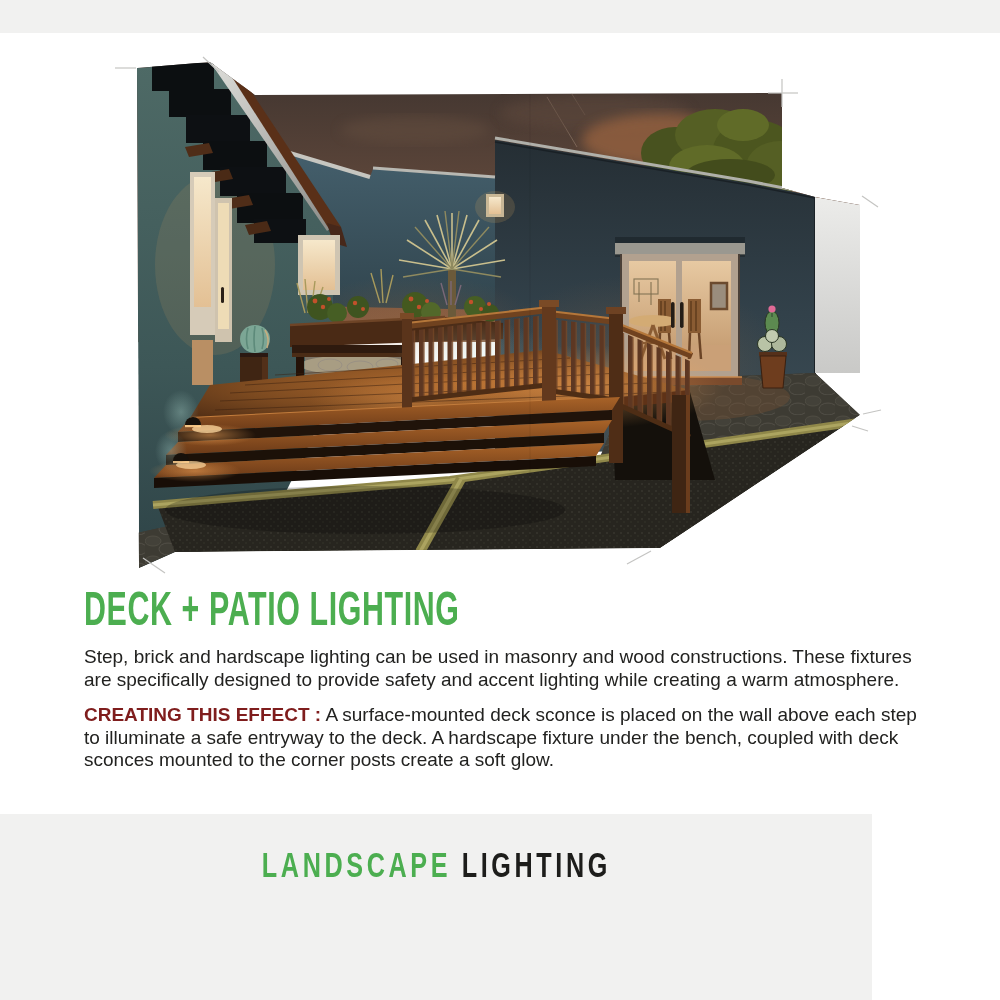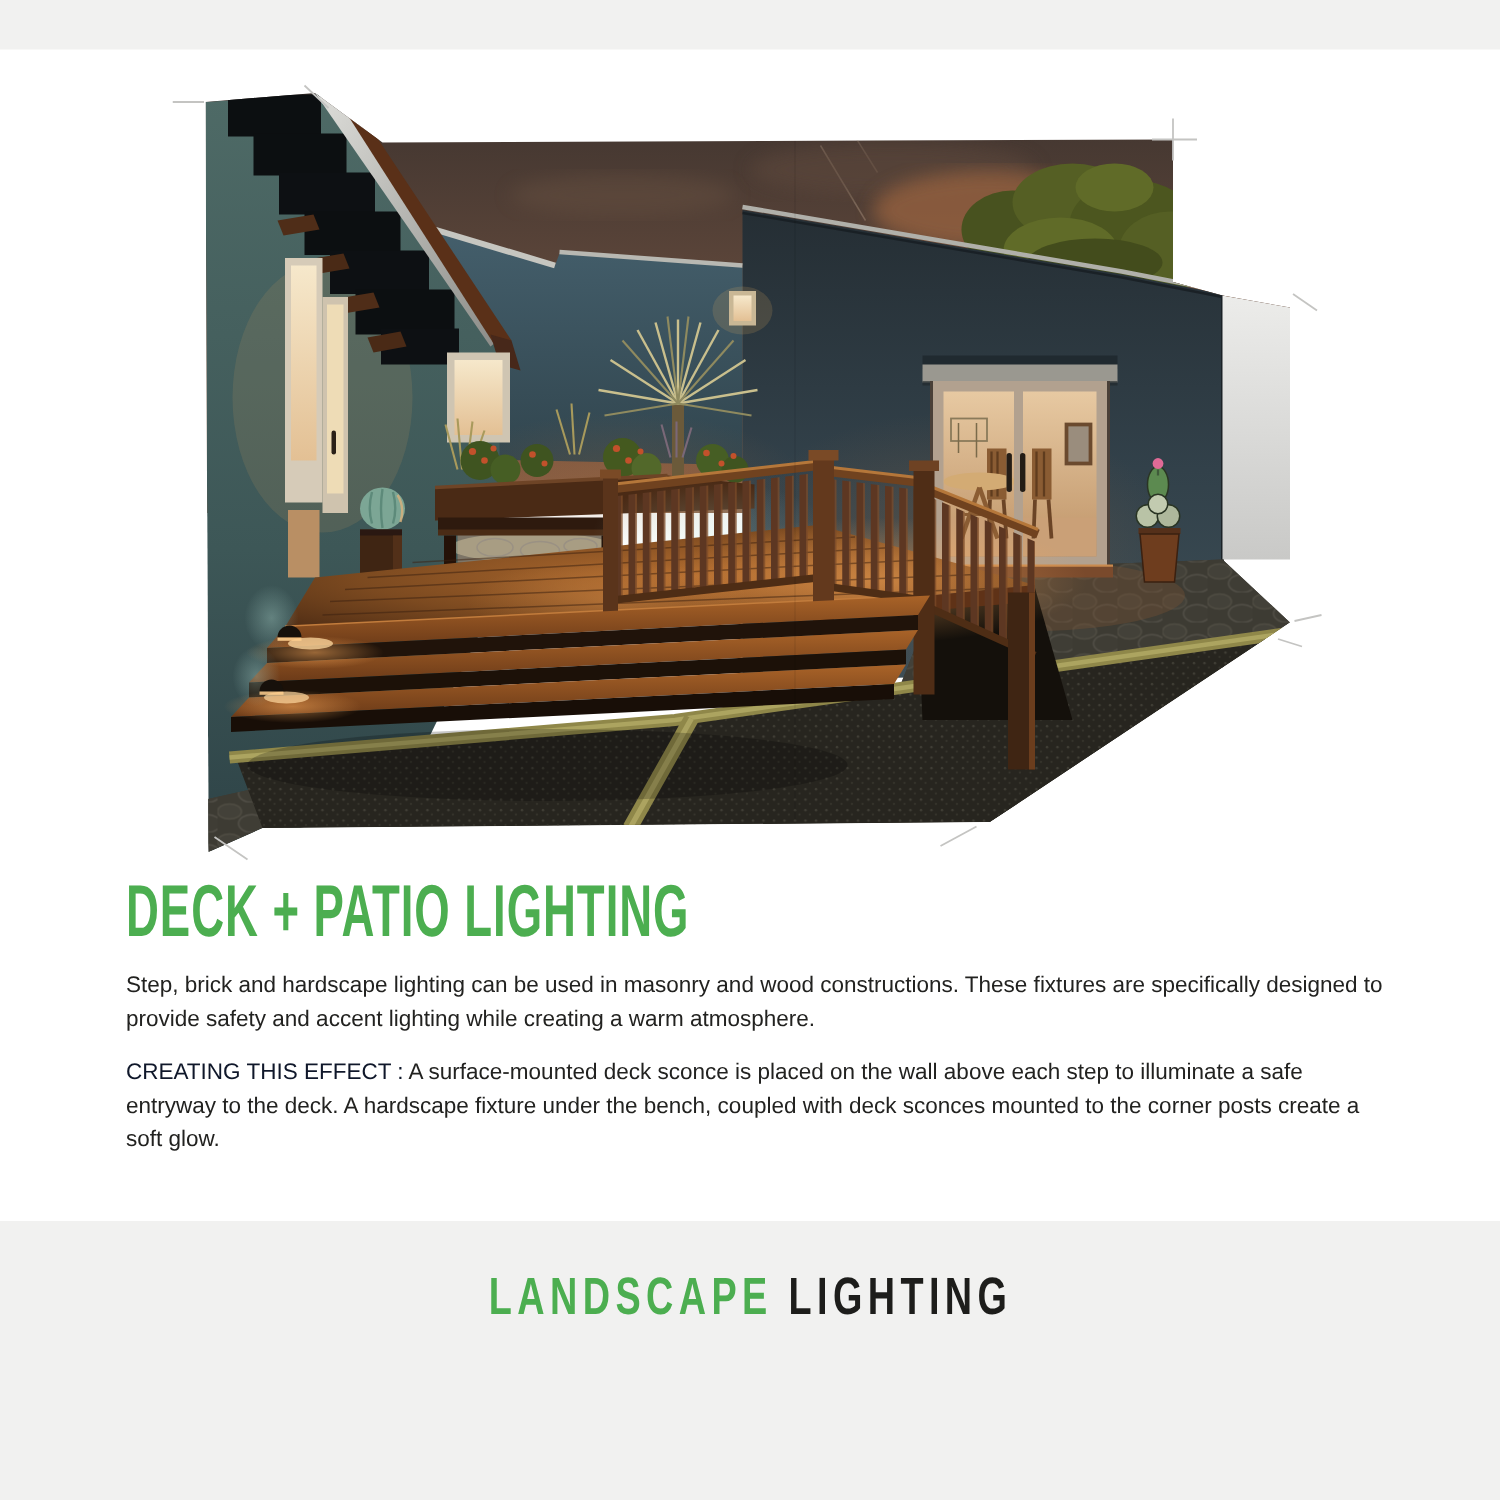--- a/index.html
+++ b/index.html
@@ -7,24 +7,24 @@
     width:1000px;height:1000px;position:relative;background:#ffffff;
     font-family:"Liberation Sans", sans-serif;overflow:hidden;
   }
   .topbar{position:absolute;left:0;top:0;width:1000px;height:33px;background:#f1f1f0;}
   .illus{position:absolute;left:115px;top:55px;width:800px;height:525px;}
   .content{position:absolute;left:84px;top:584px;width:838px;}
   .heading{
     margin:0;font-size:49px;line-height:1.0;font-weight:700;color:#4cae50;
     letter-spacing:1px;white-space:nowrap;transform:scaleX(.62);transform-origin:left center;
   }
-  .para{font-size:15px;line-height:22.6px;color:#222220;margin:13px 0 0;}
-  .para strong{font-weight:400;color:#0f172a;}
+  .para{font-size:19px;line-height:22.6px;color:#222220;margin:13px 0 0;}
+  .para strong{font-weight:700;color:#7f1d1d;}
   .footer{
-    position:absolute;left:0;top:814px;width:1000px;height:186px;background:#f1f1f0;
+    position:absolute;left:0;top:814px;width:872px;height:186px;background:#f1f1f0;
     text-align:center;
   }
   .brand1{margin-top:33px;line-height:1.05;}
   .brand1 .inner{
     display:inline-block;font-size:35px;font-weight:700;letter-spacing:5px;
     white-space:nowrap;transform:scaleX(.72);
   }
   .brand1 .green{color:#4cae50;}
   .brand1 .dark{color:#1d1d1b;}
   .brand2{margin-top:2px;line-height:1.0;}

